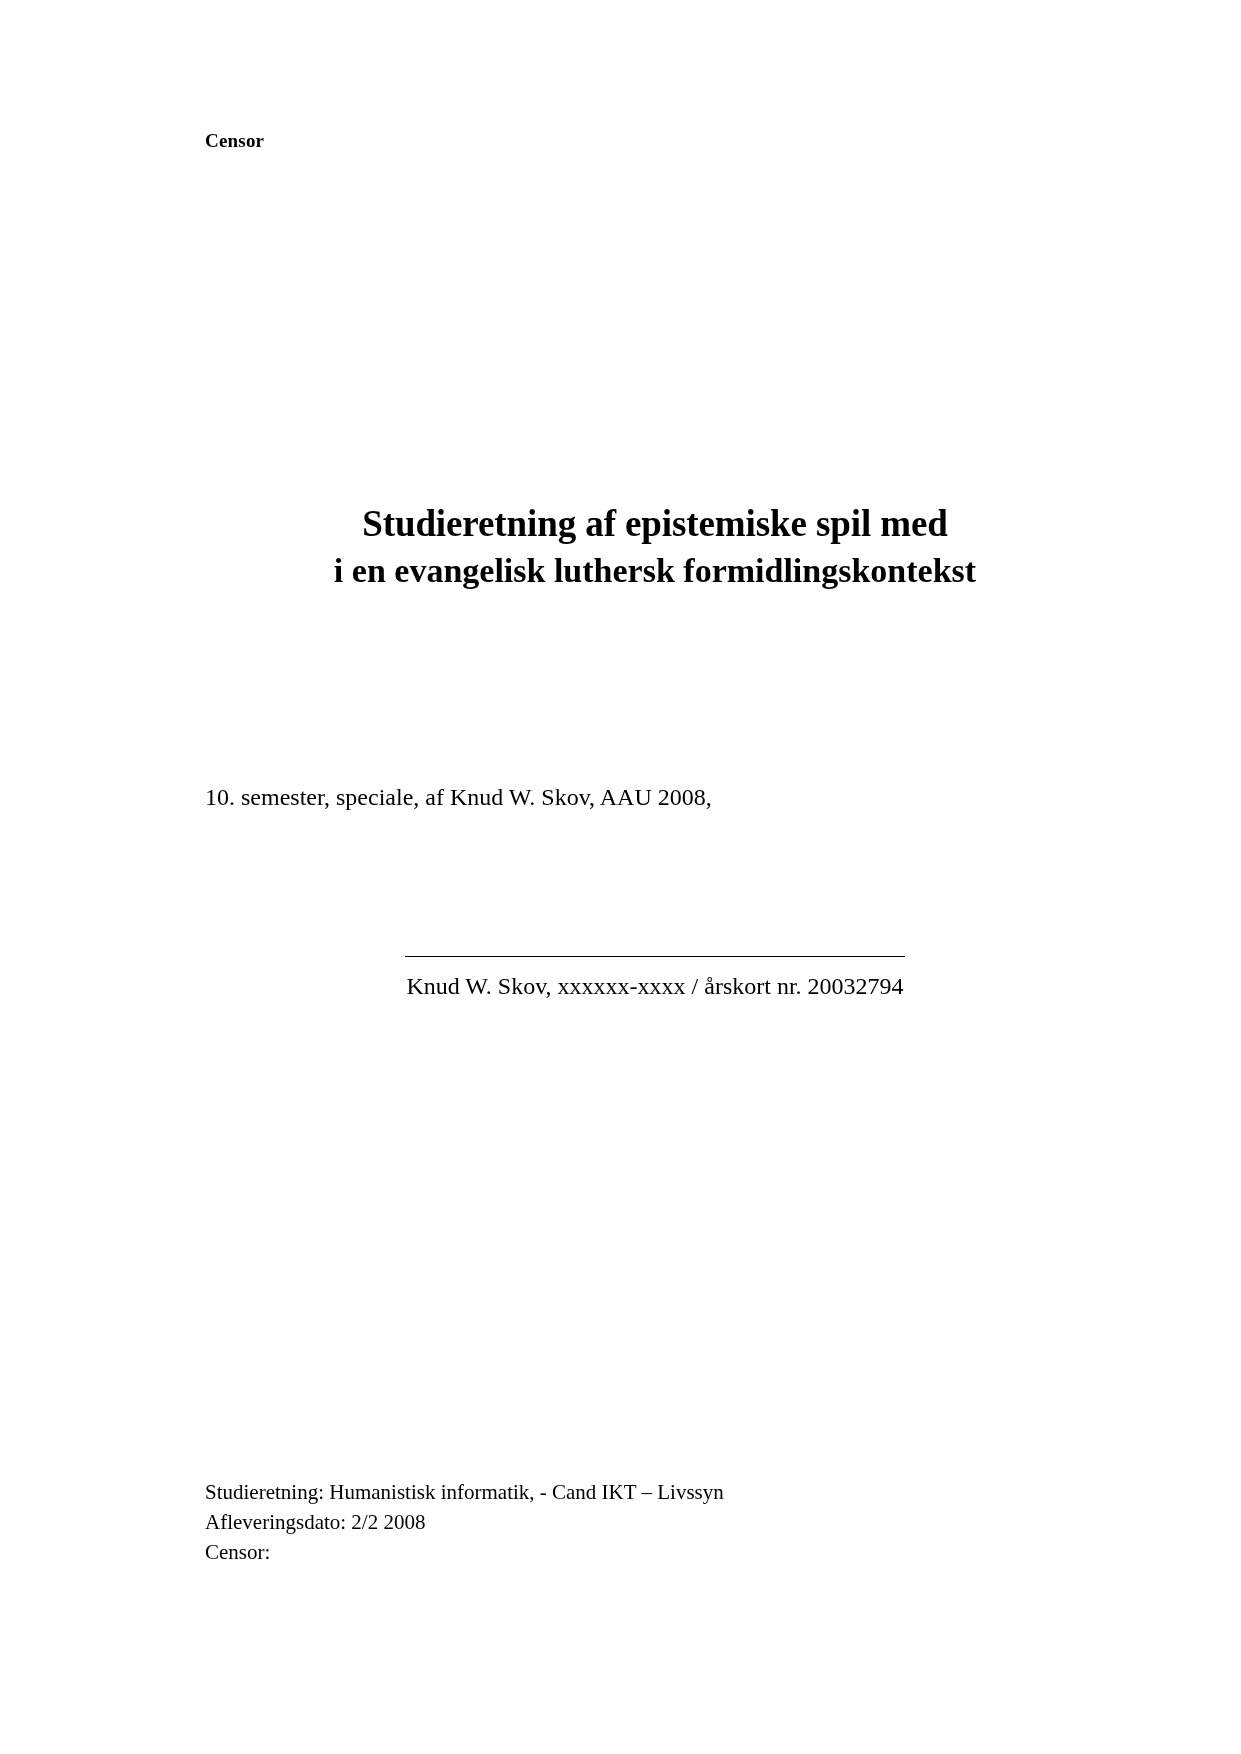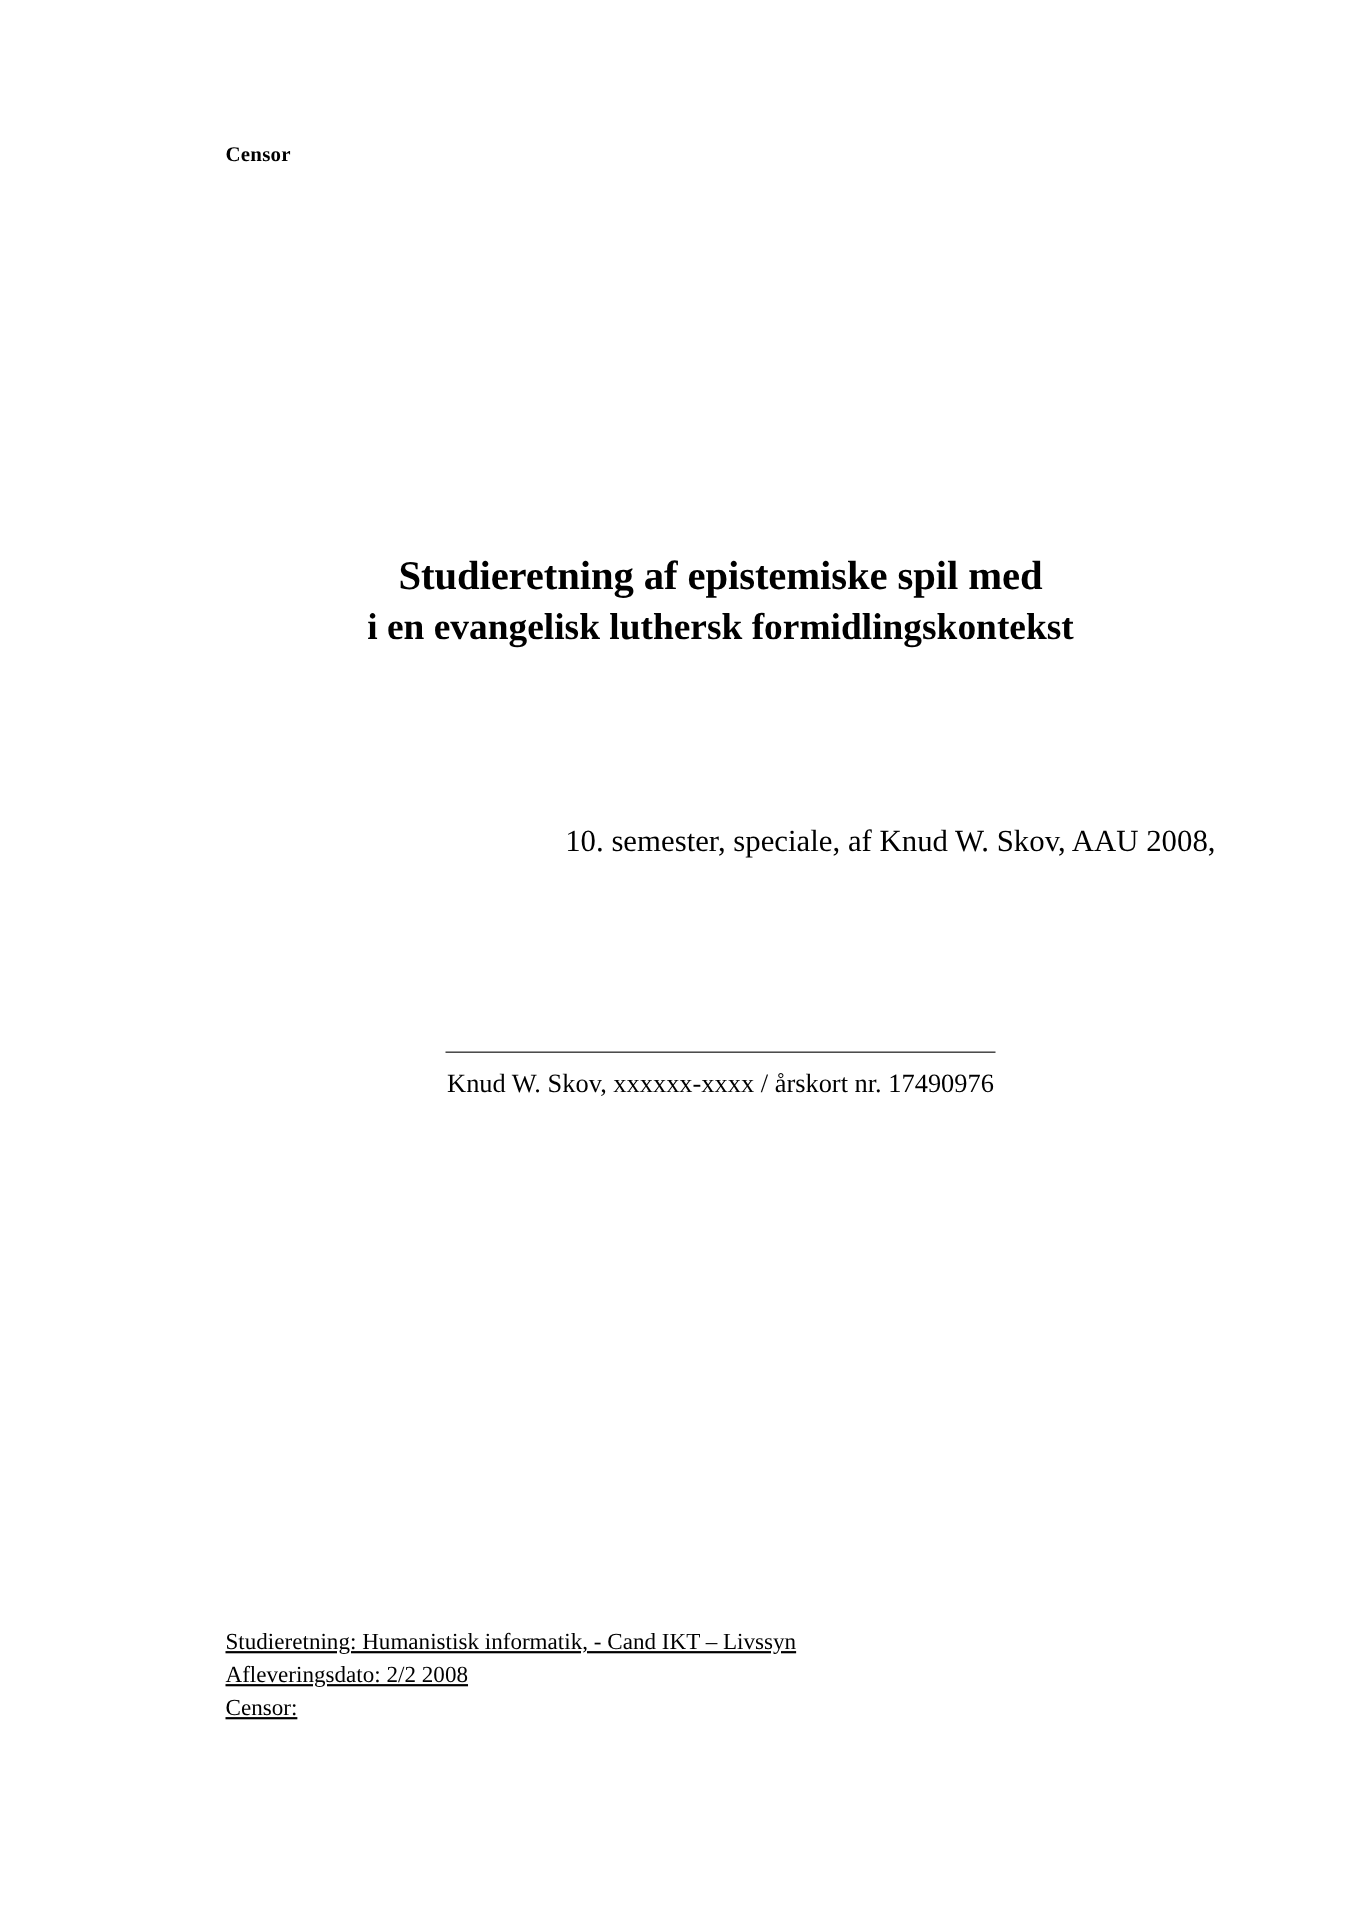--- a/index.html
+++ b/index.html
@@ -52,25 +52,25 @@
     letter-spacing: -0.1px;
   }
   .title-sub {
     font-size: 34px;
     font-weight: bold;
     line-height: 1.3;
     margin-top: 2px;
   }
   .semester-line {
     position: absolute;
-    top: 750px;
+    top: 784px;
     left: 0;
     width: 900px;
-    text-align: right;
-    font-size: 28px;
+    text-align: left;
+    font-size: 24px;
   }
   .signature-block {
     position: absolute;
     top: 955px;
     left: 0;
     width: 900px;
     text-align: center;
   }
   .sig-rule {
     width: 500px;
@@ -84,41 +84,40 @@
   }
   .footer-block {
     position: absolute;
     top: 1478px;
     left: 0;
     font-size: 21px;
     line-height: 1.42;
   }
   .footer-line {
     white-space: nowrap;
-    text-decoration: underline;
   }
 </style>
 </head>
 <body>
 
 <div class="page">
   <div class="content">
 
     <div class="header-label">Censor</div>
 
     <div class="title-block">
       <div class="title-main">Studieretning af epistemiske spil med</div>
       <div class="title-sub">i en evangelisk luthersk formidlingskontekst</div>
     </div>
 
     <div class="semester-line">10. semester, speciale, af Knud W. Skov, AAU 2008,</div>
 
     <div class="signature-block">
       <div class="sig-rule"></div>
-      <div class="sig-text">Knud W. Skov, xxxxxx-xxxx / årskort nr. 17490976</div>
+      <div class="sig-text">Knud W. Skov, xxxxxx-xxxx / årskort nr. 20032794</div>
     </div>
 
     <div class="footer-block">
       <div class="footer-line">Studieretning: Humanistisk informatik, - Cand IKT – Livssyn</div>
       <div class="footer-line">Afleveringsdato: 2/2 2008</div>
       <div class="footer-line">Censor:</div>
     </div>
 
   </div>
 </div>

